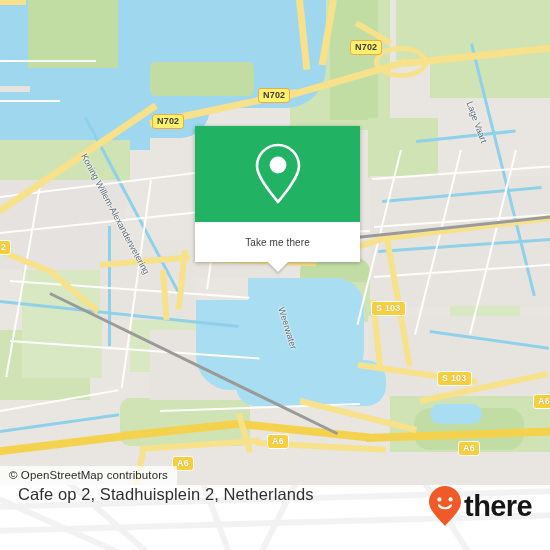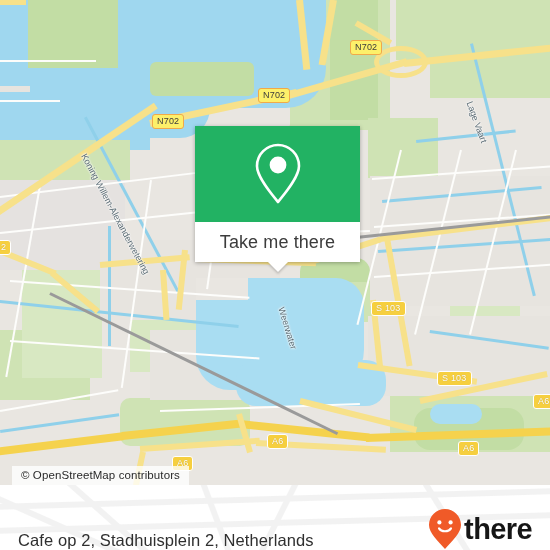--- a/index.html
+++ b/index.html
@@ -46,21 +46,21 @@
   .road { position: absolute; background: #f5d24d; }
   .road-c { position: absolute; background: #f7e18a; }
   .road-minor { position: absolute; background: #fdfdfb; }
   .rail { position: absolute; background: #9a9a9a; }
   .stream { position: absolute; background: #8fd0ea; }
 
   
   .shield {
     position: absolute;
     font-size: 9px;
-    font-weight: normal;
+    font-weight: bold;
     letter-spacing: .2px;
     padding: 1px 4px 2px 4px;
     border-radius: 3px;
     line-height: 10px;
     white-space: nowrap;
   }
   .shield-n {
     background: #fdf06a;
     color: #3b3b3b;
     border: 1.5px solid #f0a94a;
@@ -77,21 +77,21 @@
     position: absolute;
     font-size: 9px;
     color: #5a6b74;
     white-space: nowrap;
     text-shadow: 0 0 2px #fff, 0 0 2px #fff, 0 0 3px #fff;
   }
 
   
   #attribution {
     position: absolute;
-    left: 12px;
+    left: 0;
     bottom: 0;
     background: rgba(255,255,255,.78);
     font-size: 11.5px;
     color: #2a2a2a;
     padding: 3px 9px 4px 9px;
     letter-spacing: .1px;
   }
 
   
   #popup {
@@ -109,21 +109,21 @@
     justify-content: center;
   }
   #popup-bottom {
     height: 40px;
     background: #ffffff;
     display: flex;
     align-items: center;
     justify-content: center;
   }
   #popup-label {
-    font-size: 18px;
+    font-size: 10px;
     color: #3c3c3c;
     letter-spacing: .1px;
   }
   #popup-tail {
     position: absolute;
     left: 50%;
     margin-left: -10px;
     top: 136px;
     width: 0; height: 0;
     border-left: 10px solid transparent;
@@ -132,21 +132,21 @@
     filter: drop-shadow(0 2px 1px rgba(0,0,0,.18));
   }
 
   
   #footer {
     position: absolute;
     left: 0; top: 485px;
     width: 550px; height: 65px;
     background: #ffffff;
     display: flex;
-    align-items: flex-end;
+    align-items: flex-start;
     justify-content: space-between;
     padding: 0 18px;
     box-sizing: border-box;
     overflow: hidden;
   }
   #footer-ghost {
     position: absolute;
     left: 0; top: 0; width: 550px; height: 65px;
     opacity: .10;
     pointer-events: none;

